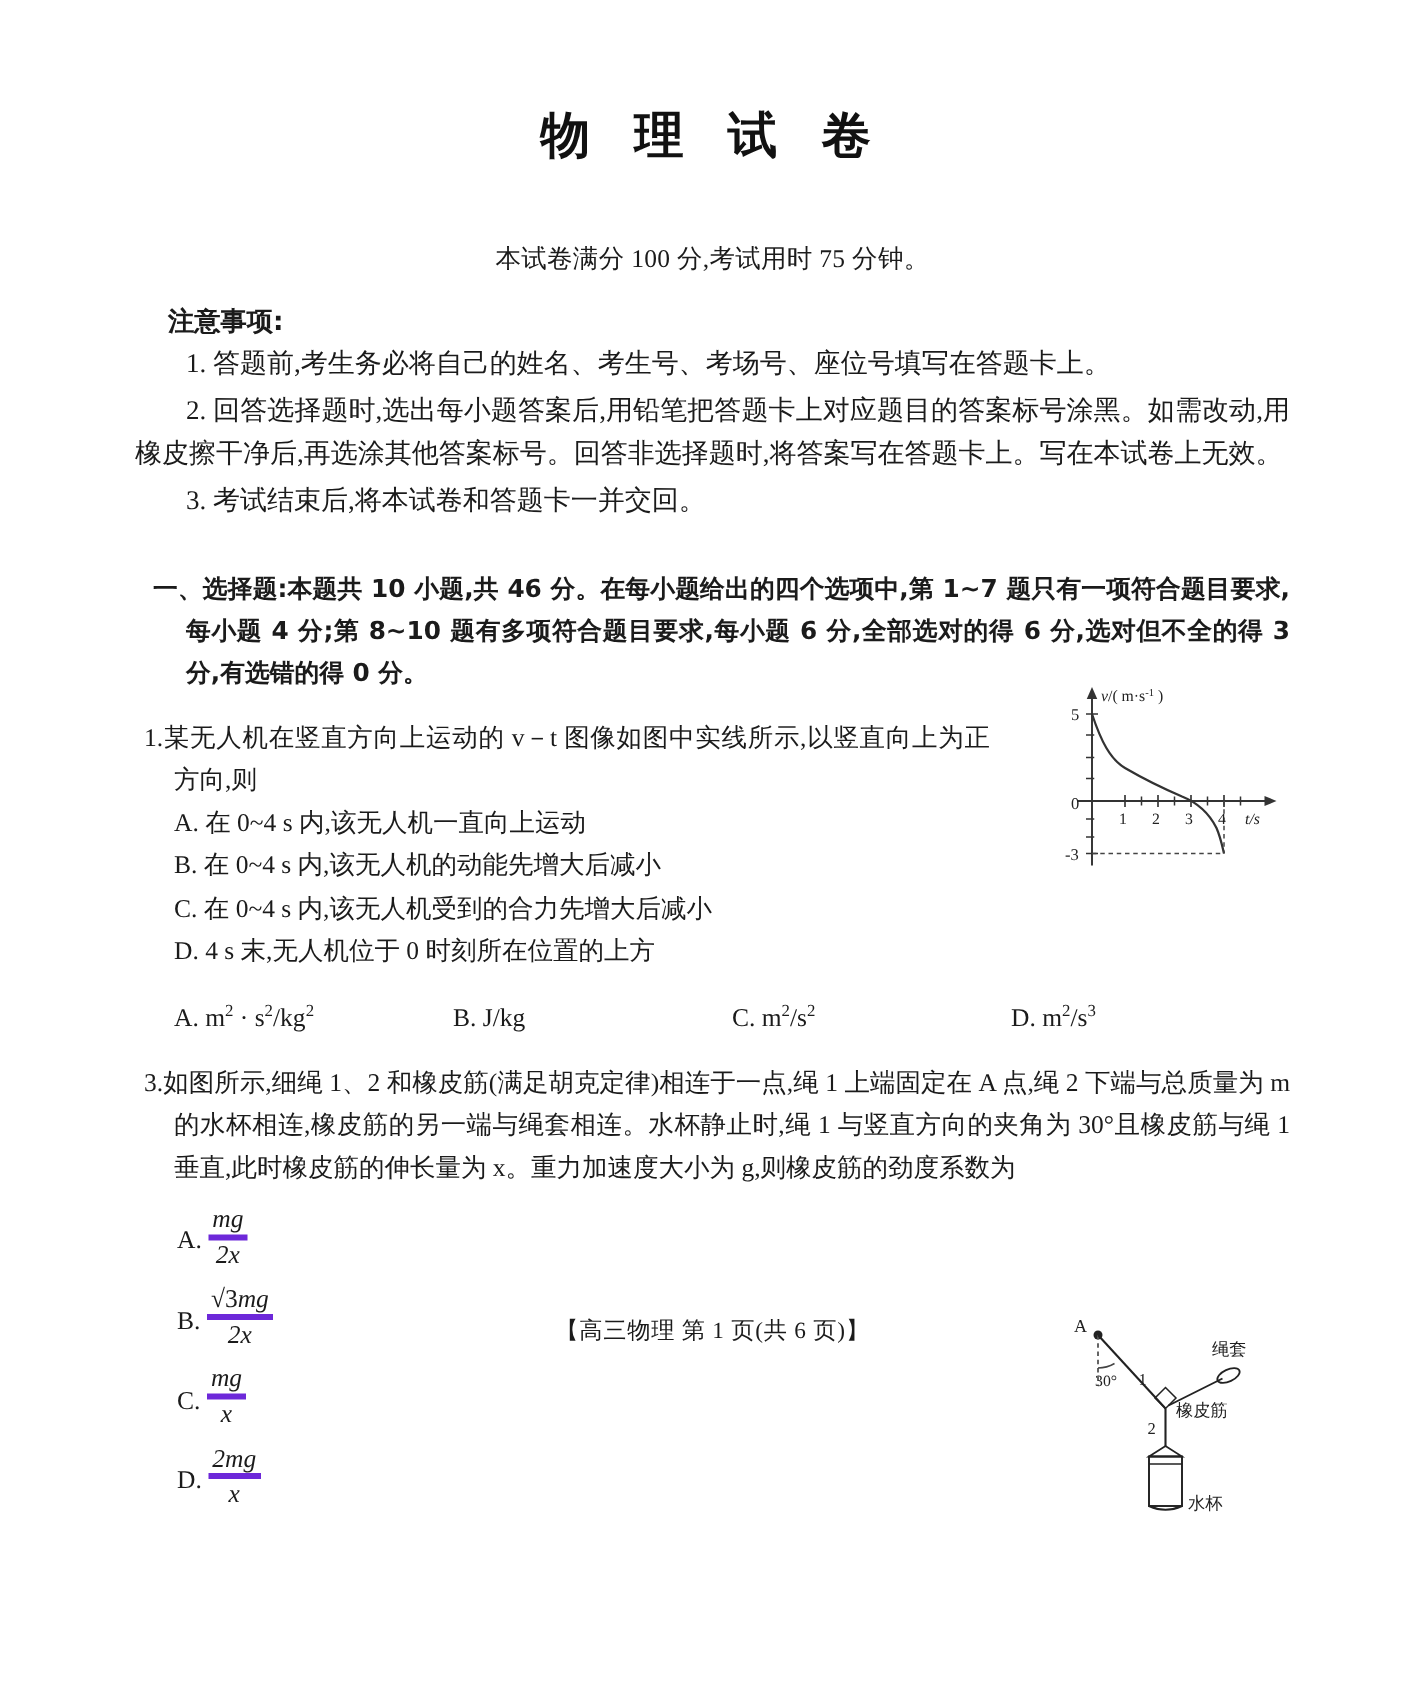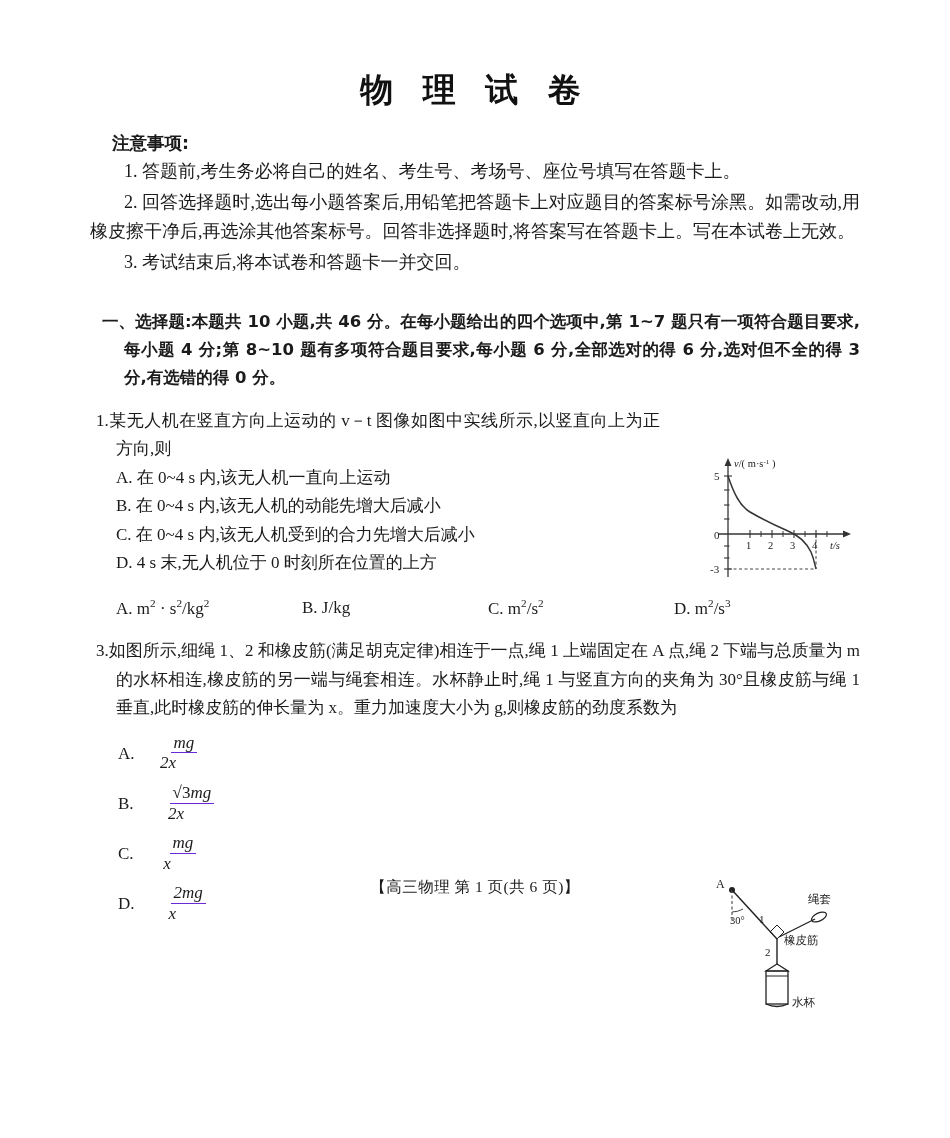--- a/index.html
+++ b/index.html
@@ -96,21 +96,21 @@
   .opt-row > span { width: 25%; }
 
   
   .frac {
     display: inline-block;
     vertical-align: -0.55em;
     text-align: center;
     font-style: italic;
     line-height: 1.15;
   }
-  .frac .num { display: block; border-bottom: 1px solid #6d28d9; padding: 0 3px; margin-left: 32px; }
+  .frac .num { display: block; border-bottom: 4px solid #6d28d9; padding: 0 3px; }
   .frac .den { display: block; padding: 0 3px; }
   .sqrt { font-style: normal; }
   sup { font-size: 0.66em; }
 
   .opt-frac {
     margin-top: 10px;
     padding-left: 22px;
   }
   .opt-frac .lab { margin-right: 4px; }
 
@@ -139,20 +139,21 @@
     color: #6f6f6f;
   }
 </style>
 </head>
 <body>
 
 <div class="page">
 
   <h1 class="paper-title">物 理 试 卷</h1>
 
+  <div class="subtitle">本试卷满分 100 分,考试用时 75 分钟。</div>
 
   <div class="notice-title">注意事项:</div>
   <div class="notice-item">1. 答题前,考生务必将自己的姓名、考生号、考场号、座位号填写在答题卡上。</div>
   <div class="notice-item">2. 回答选择题时,选出每小题答案后,用铅笔把答题卡上对应题目的答案标号涂黑。如需改动,用橡皮擦干净后,再选涂其他答案标号。回答非选择题时,将答案写在答题卡上。写在本试卷上无效。</div>
   <div class="notice-item">3. 考试结束后,将本试卷和答题卡一并交回。</div>
 
   <div class="section-head">一、选择题:本题共 10 小题,共 46 分。在每小题给出的四个选项中,第 1~7 题只有一项符合题目要求,每小题 4 分;第 8~10 题有多项符合题目要求,每小题 6 分,全部选对的得 6 分,选对但不全的得 3 分,有选错的得 0 分。</div>
 
   <div class="question">
     <div class="q-body narrow">

